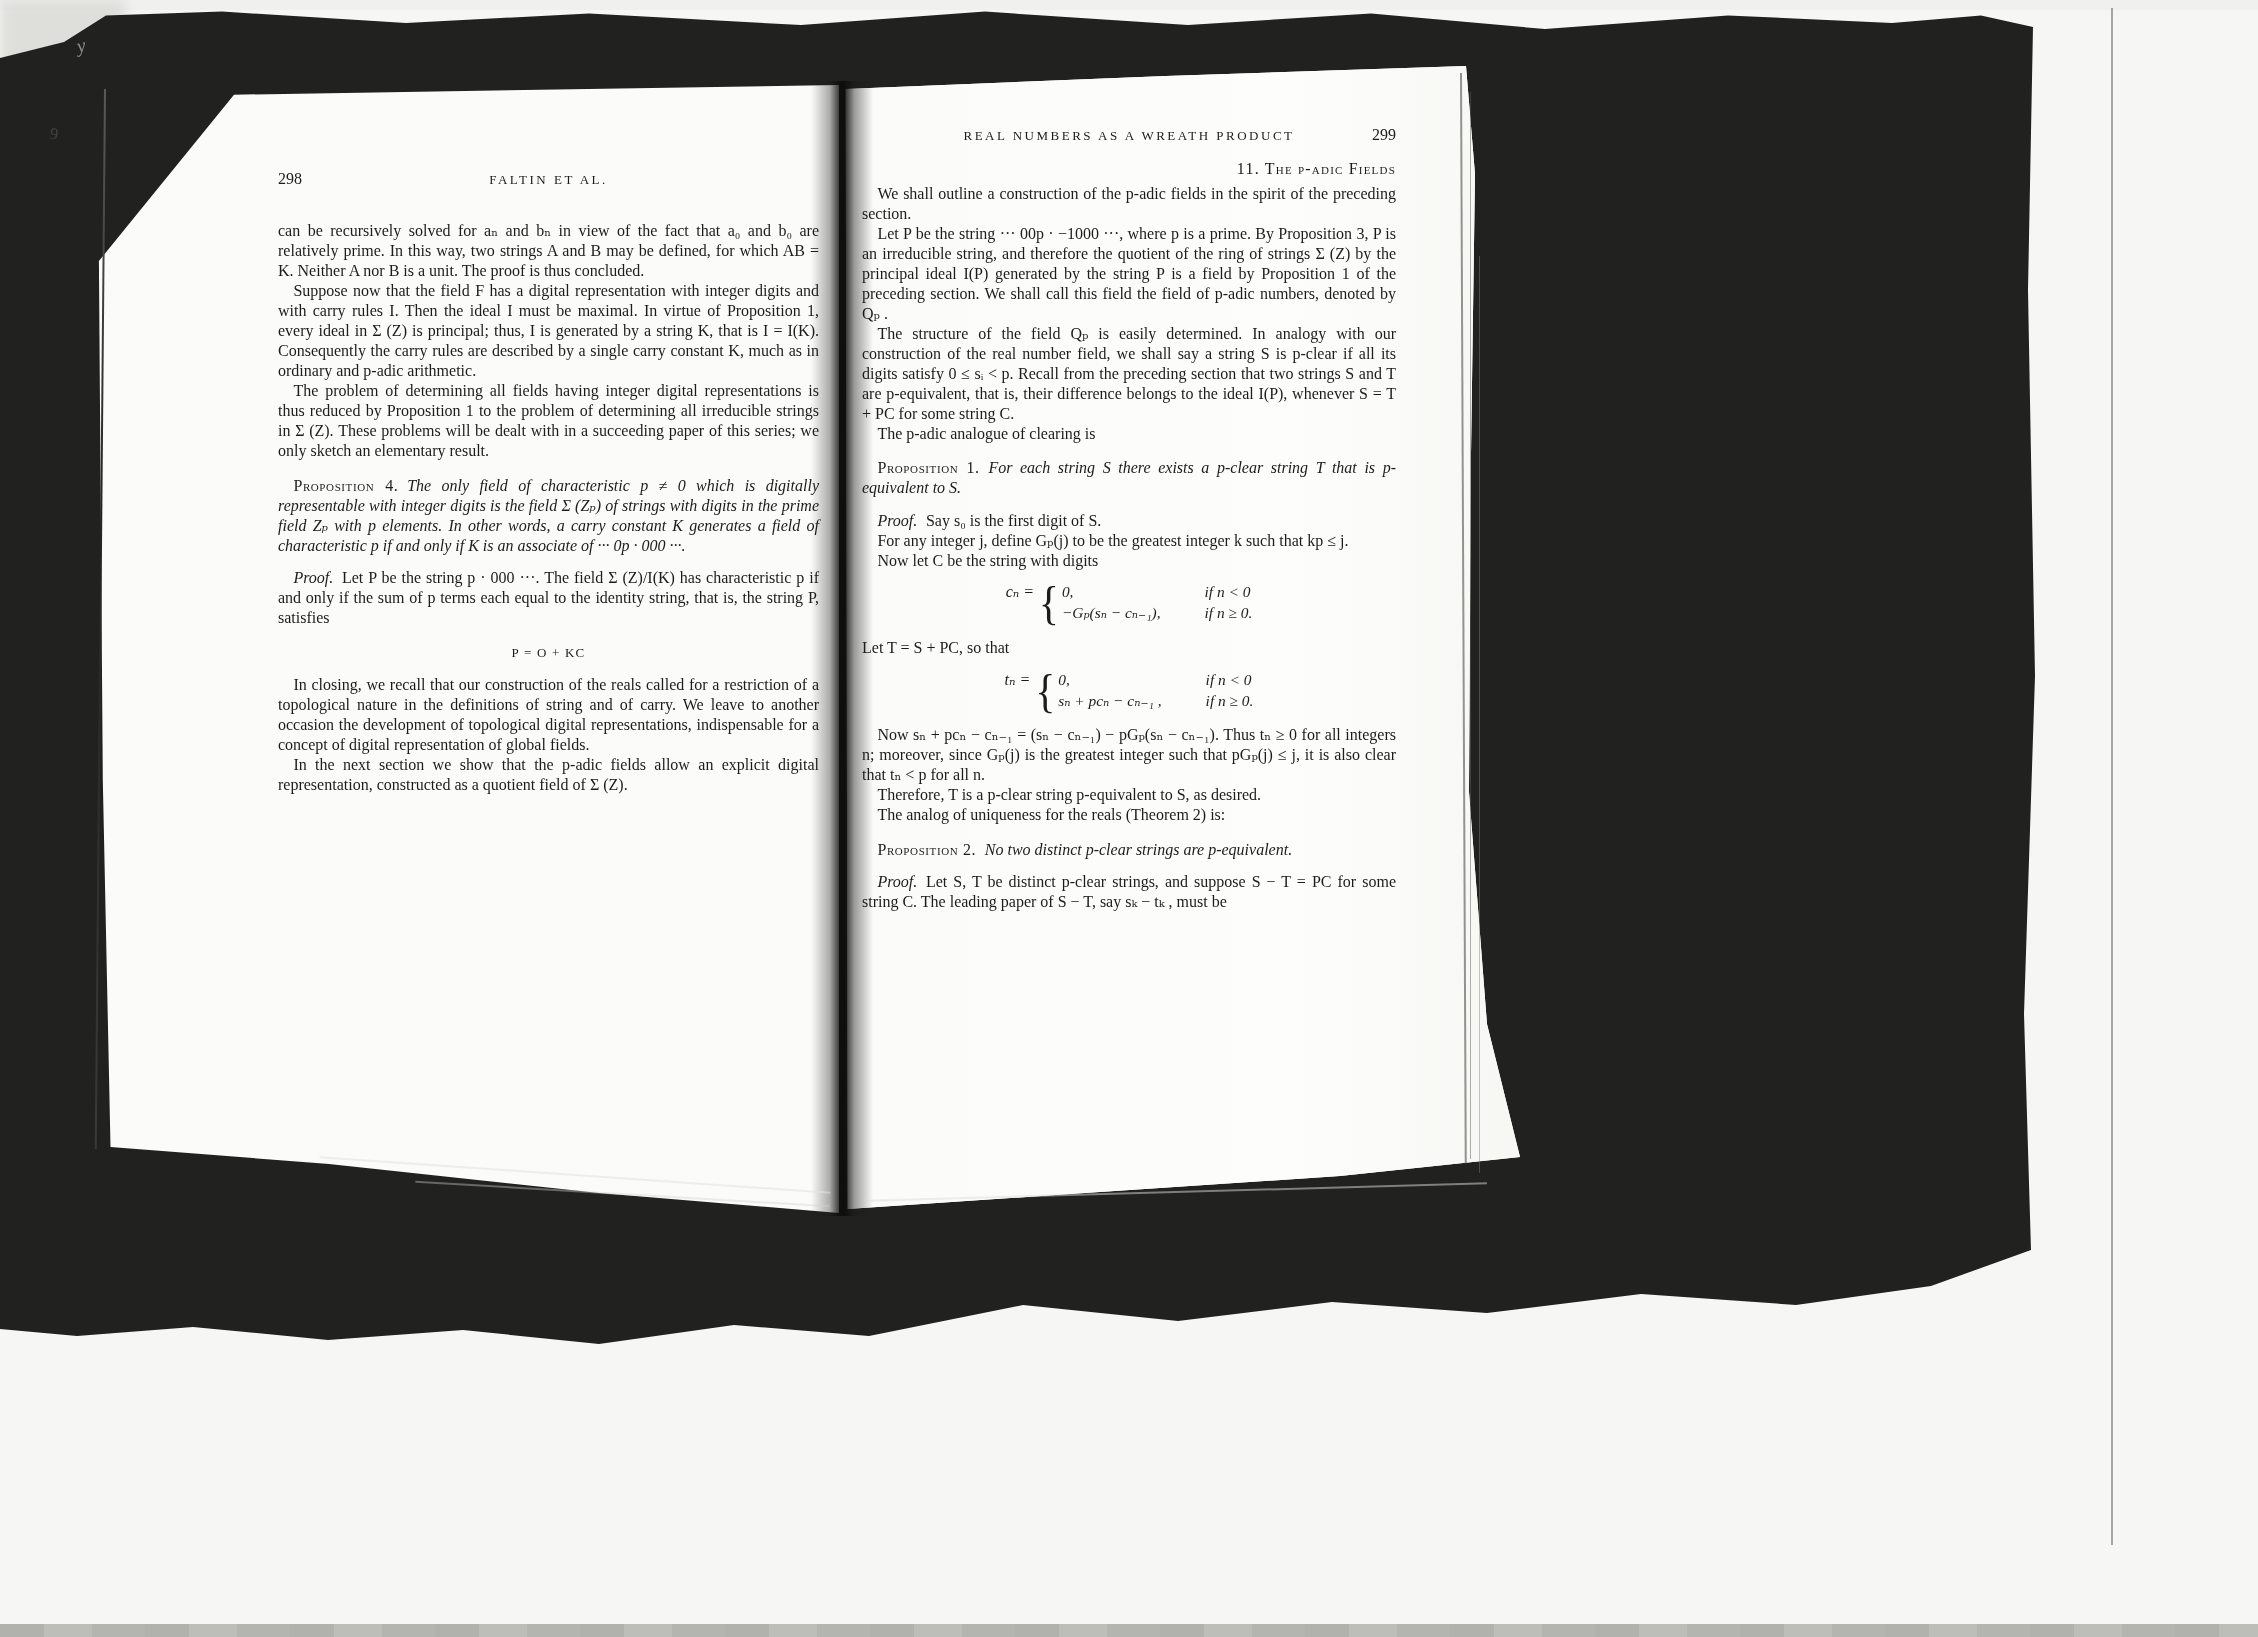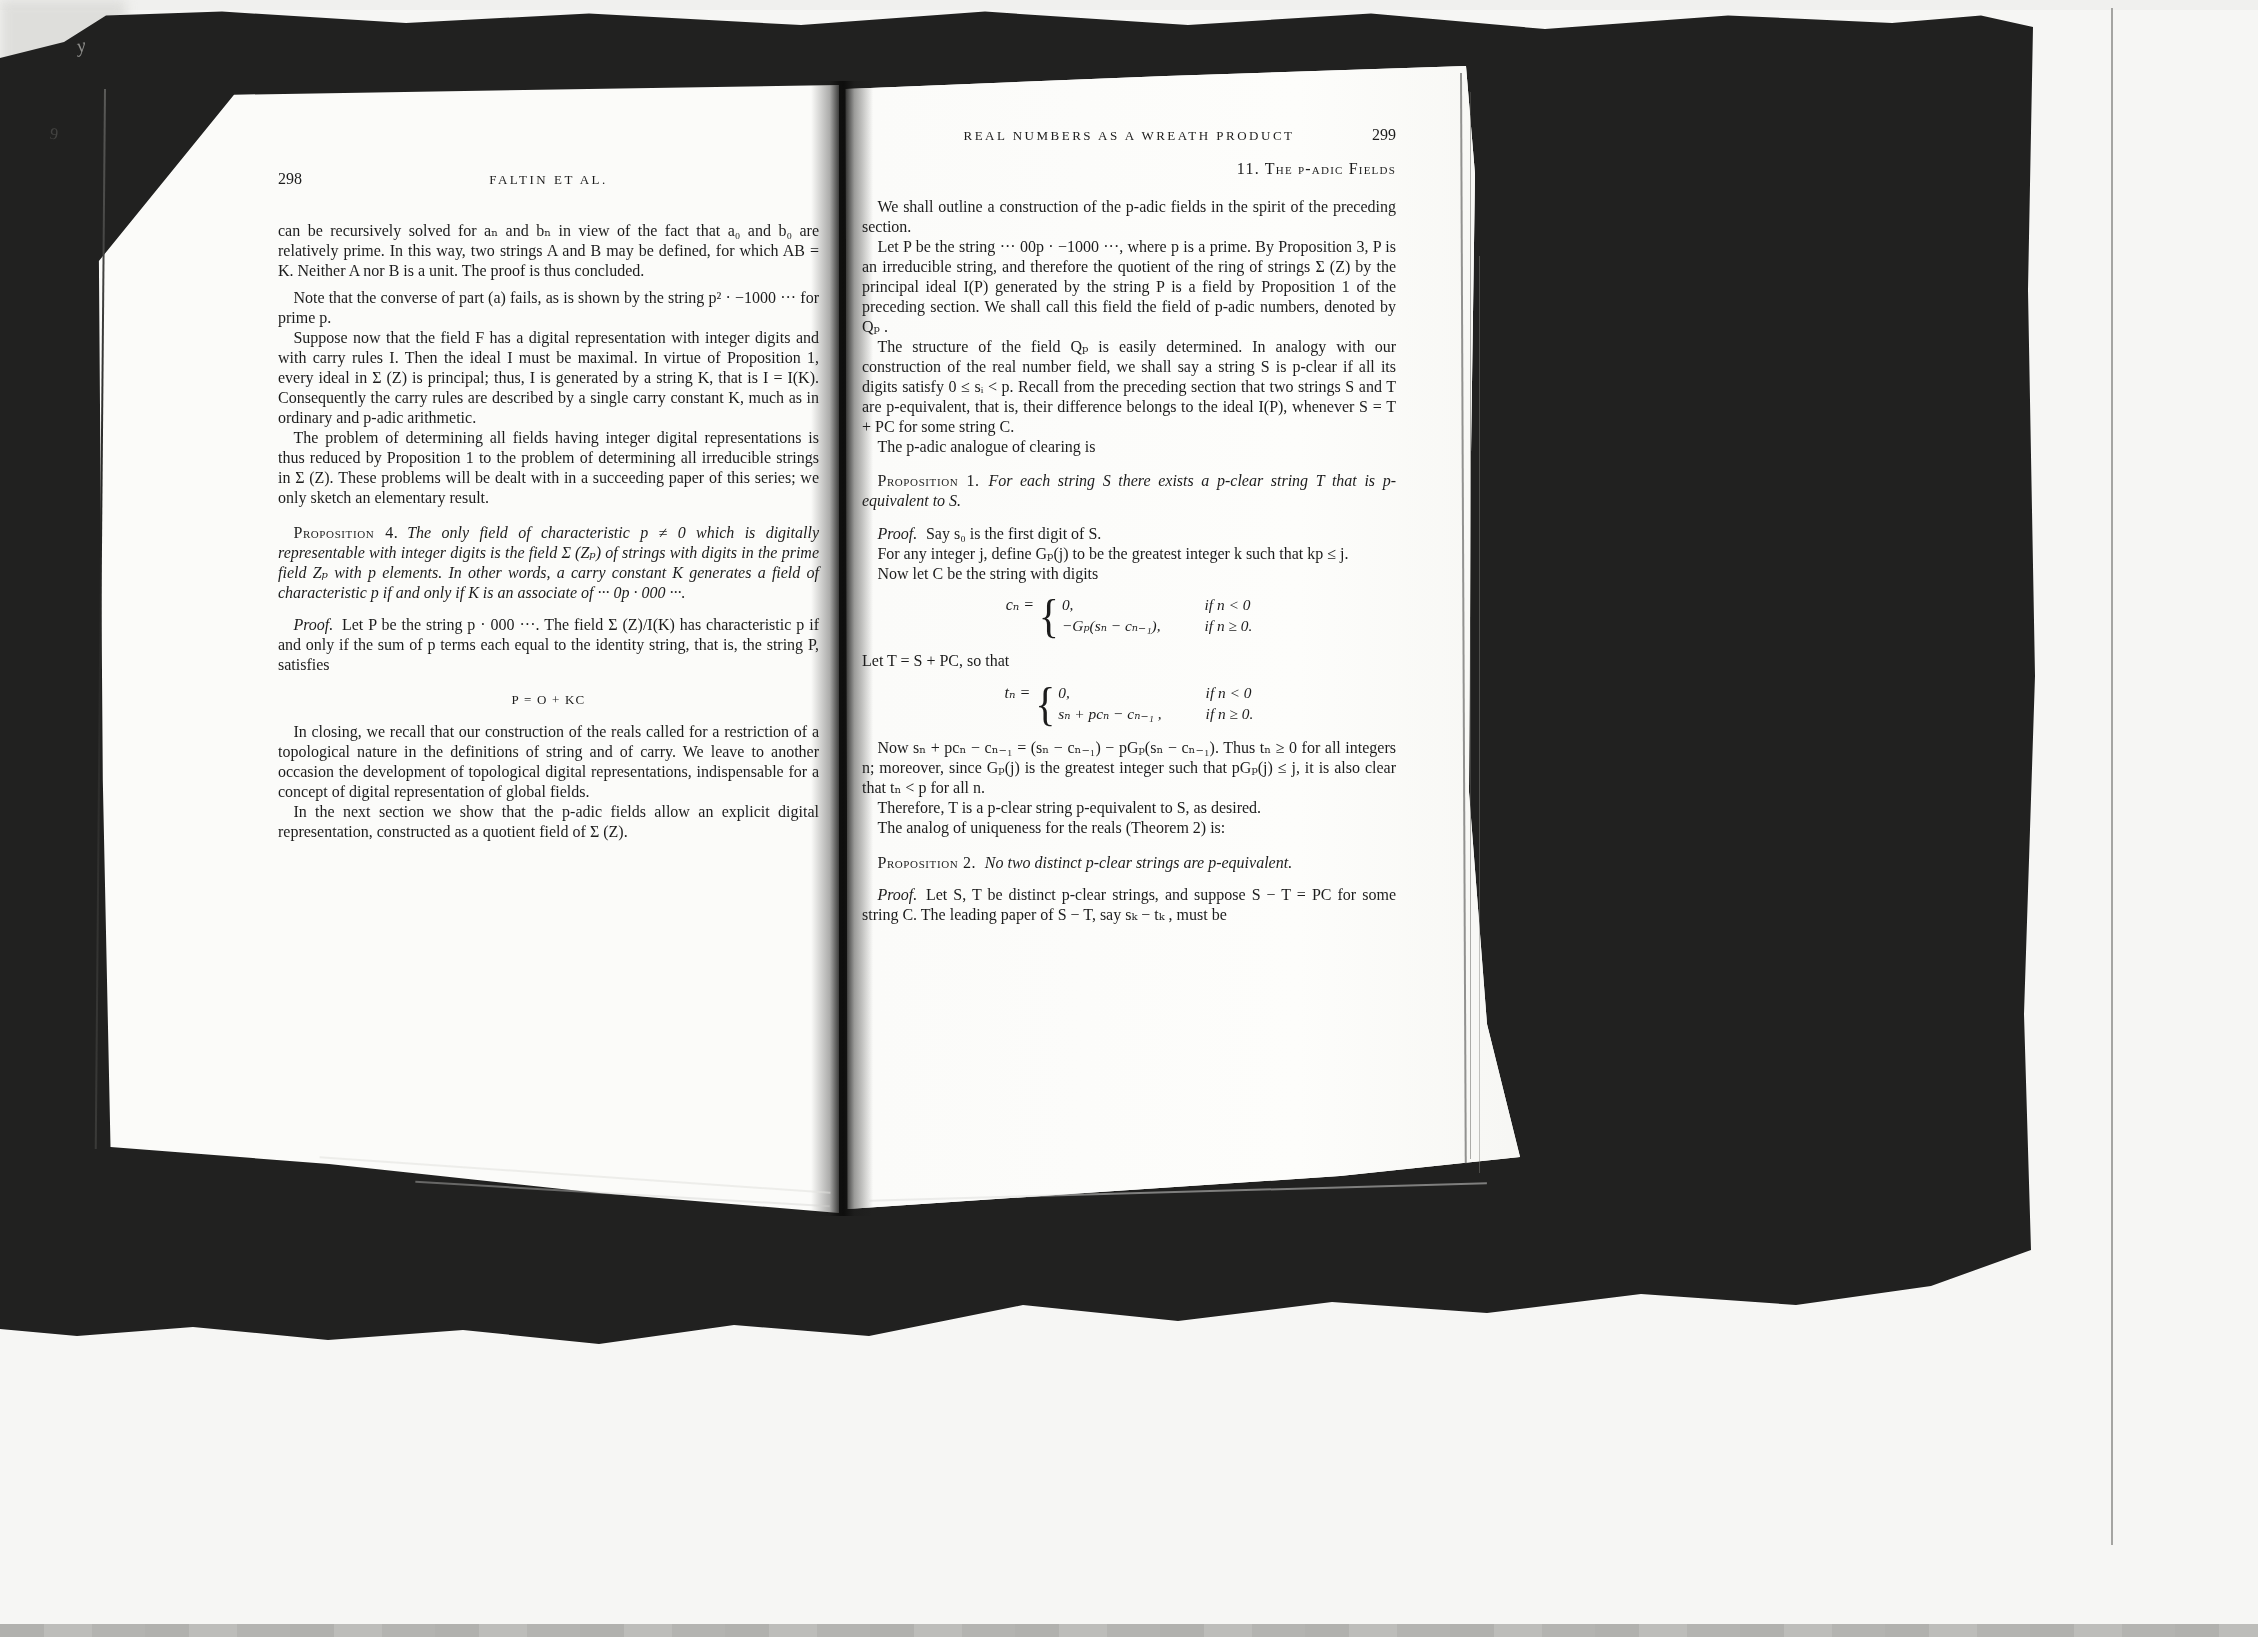--- a/index.html
+++ b/index.html
@@ -66,21 +66,21 @@
   .col{position:absolute;}
   .col-left{left:278px;top:126px;width:541px;margin-top:44px;}
   .col-right{left:862px;top:126px;width:534px;}
   .page-head{position:relative;height:19.3px;}
   .pn{position:absolute;top:0;font-size:16px;}
   .pn-left{left:0;}
   .pn-right{right:0;}
   .rh{position:absolute;left:0;right:0;top:1.9px;text-align:center;font-size:13px;letter-spacing:2.5px;}
   .sect{margin-top:14.5px;text-align:right;font-variant:small-caps;font-size:16px;letter-spacing:1.2px;}
   .body{margin-top:32px;font-size:16px;line-height:20px;text-align:justify;}
-  .body-right{margin-top:19px;}
+  .body-right{margin-top:6px;}
   p{margin:0;text-indent:15.4px;}
   p.noindent{text-indent:0;}
   p.sp{margin-top:6.8px;}
   p.prop{margin-top:14.5px;}
   p.proof{margin-top:12.6px;}
   .lbl{font-variant:small-caps;letter-spacing:0.6px;margin-right:8.7px;}
   .lbl-i{font-style:italic;margin-right:8.7px;}
   .txt-i{font-style:italic;}
   .disp-eq{text-align:center;margin:14.5px 0 12.6px;font-size:13px;letter-spacing:1.2px;}
   .cases{display:flex;justify-content:center;align-items:flex-start;margin:11.6px 0 9.7px;}
@@ -110,21 +110,20 @@
 <div class="abs backing-line"></div>
 <div class="abs bottom-band"></div>
 
 <div class="col col-left">
   <div class="page-head">
     <span class="pn pn-left">298</span>
     <span class="rh">FALTIN ET AL.</span>
   </div>
   <div class="body">
     <p class="noindent">can be recursively solved for aₙ and bₙ in view of the fact that a₀ and b₀ are relatively prime. In this way, two strings A and B may be defined, for which AB = K. Neither A nor B is a unit. The proof is thus concluded.</p>
-    <p class="sp">Note that the converse of part (a) fails, as is shown by the string p² · −1000 ··· for prime p.</p>
     <p>Suppose now that the field F has a digital representation with integer digits and with carry rules I. Then the ideal I must be maximal. In virtue of Proposition 1, every ideal in Σ (Z) is principal; thus, I is generated by a string K, that is I = I(K). Consequently the carry rules are described by a single carry constant K, much as in ordinary and p-adic arithmetic.</p>
     <p>The problem of determining all fields having integer digital representations is thus reduced by Proposition 1 to the problem of determining all irreducible strings in Σ (Z). These problems will be dealt with in a succeeding paper of this series; we only sketch an elementary result.</p>
     <p class="prop"><span class="lbl">Proposition 4.</span><span class="txt-i">The only field of characteristic p ≠ 0 which is digitally representable with integer digits is the field Σ (Zₚ) of strings with digits in the prime field Zₚ with p elements. In other words, a carry constant K generates a field of characteristic p if and only if K is an associate of ··· 0p · 000 ···.</span></p>
     <p class="proof"><span class="lbl-i">Proof.</span><span>Let P be the string p · 000 ···. The field Σ (Z)/I(K) has characteristic p if and only if the sum of p terms each equal to the identity string, that is, the string P, satisfies</span></p>
     <div class="disp-eq">P = O + KC</div>
     <p class="sp">In closing, we recall that our construction of the reals called for a restriction of a topological nature in the definitions of string and of carry. We leave to another occasion the development of topological digital representations, indispensable for a concept of digital representation of global fields.</p>
     <p>In the next section we show that the p-adic fields allow an explicit digital representation, constructed as a quotient field of Σ (Z).</p>
   </div>
 </div>
 

